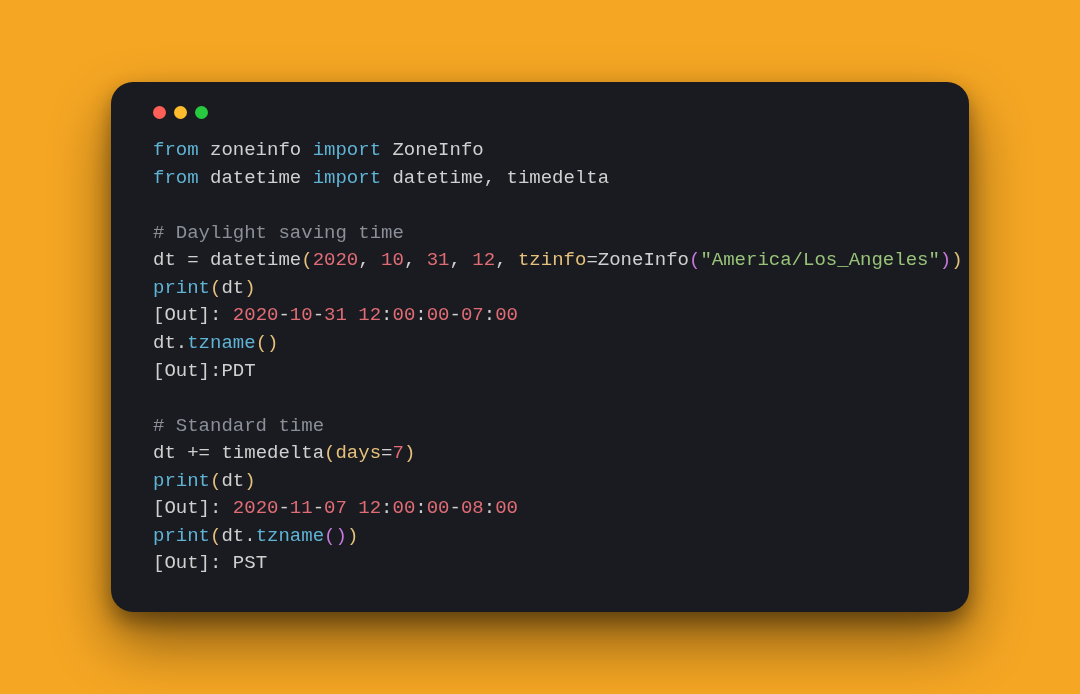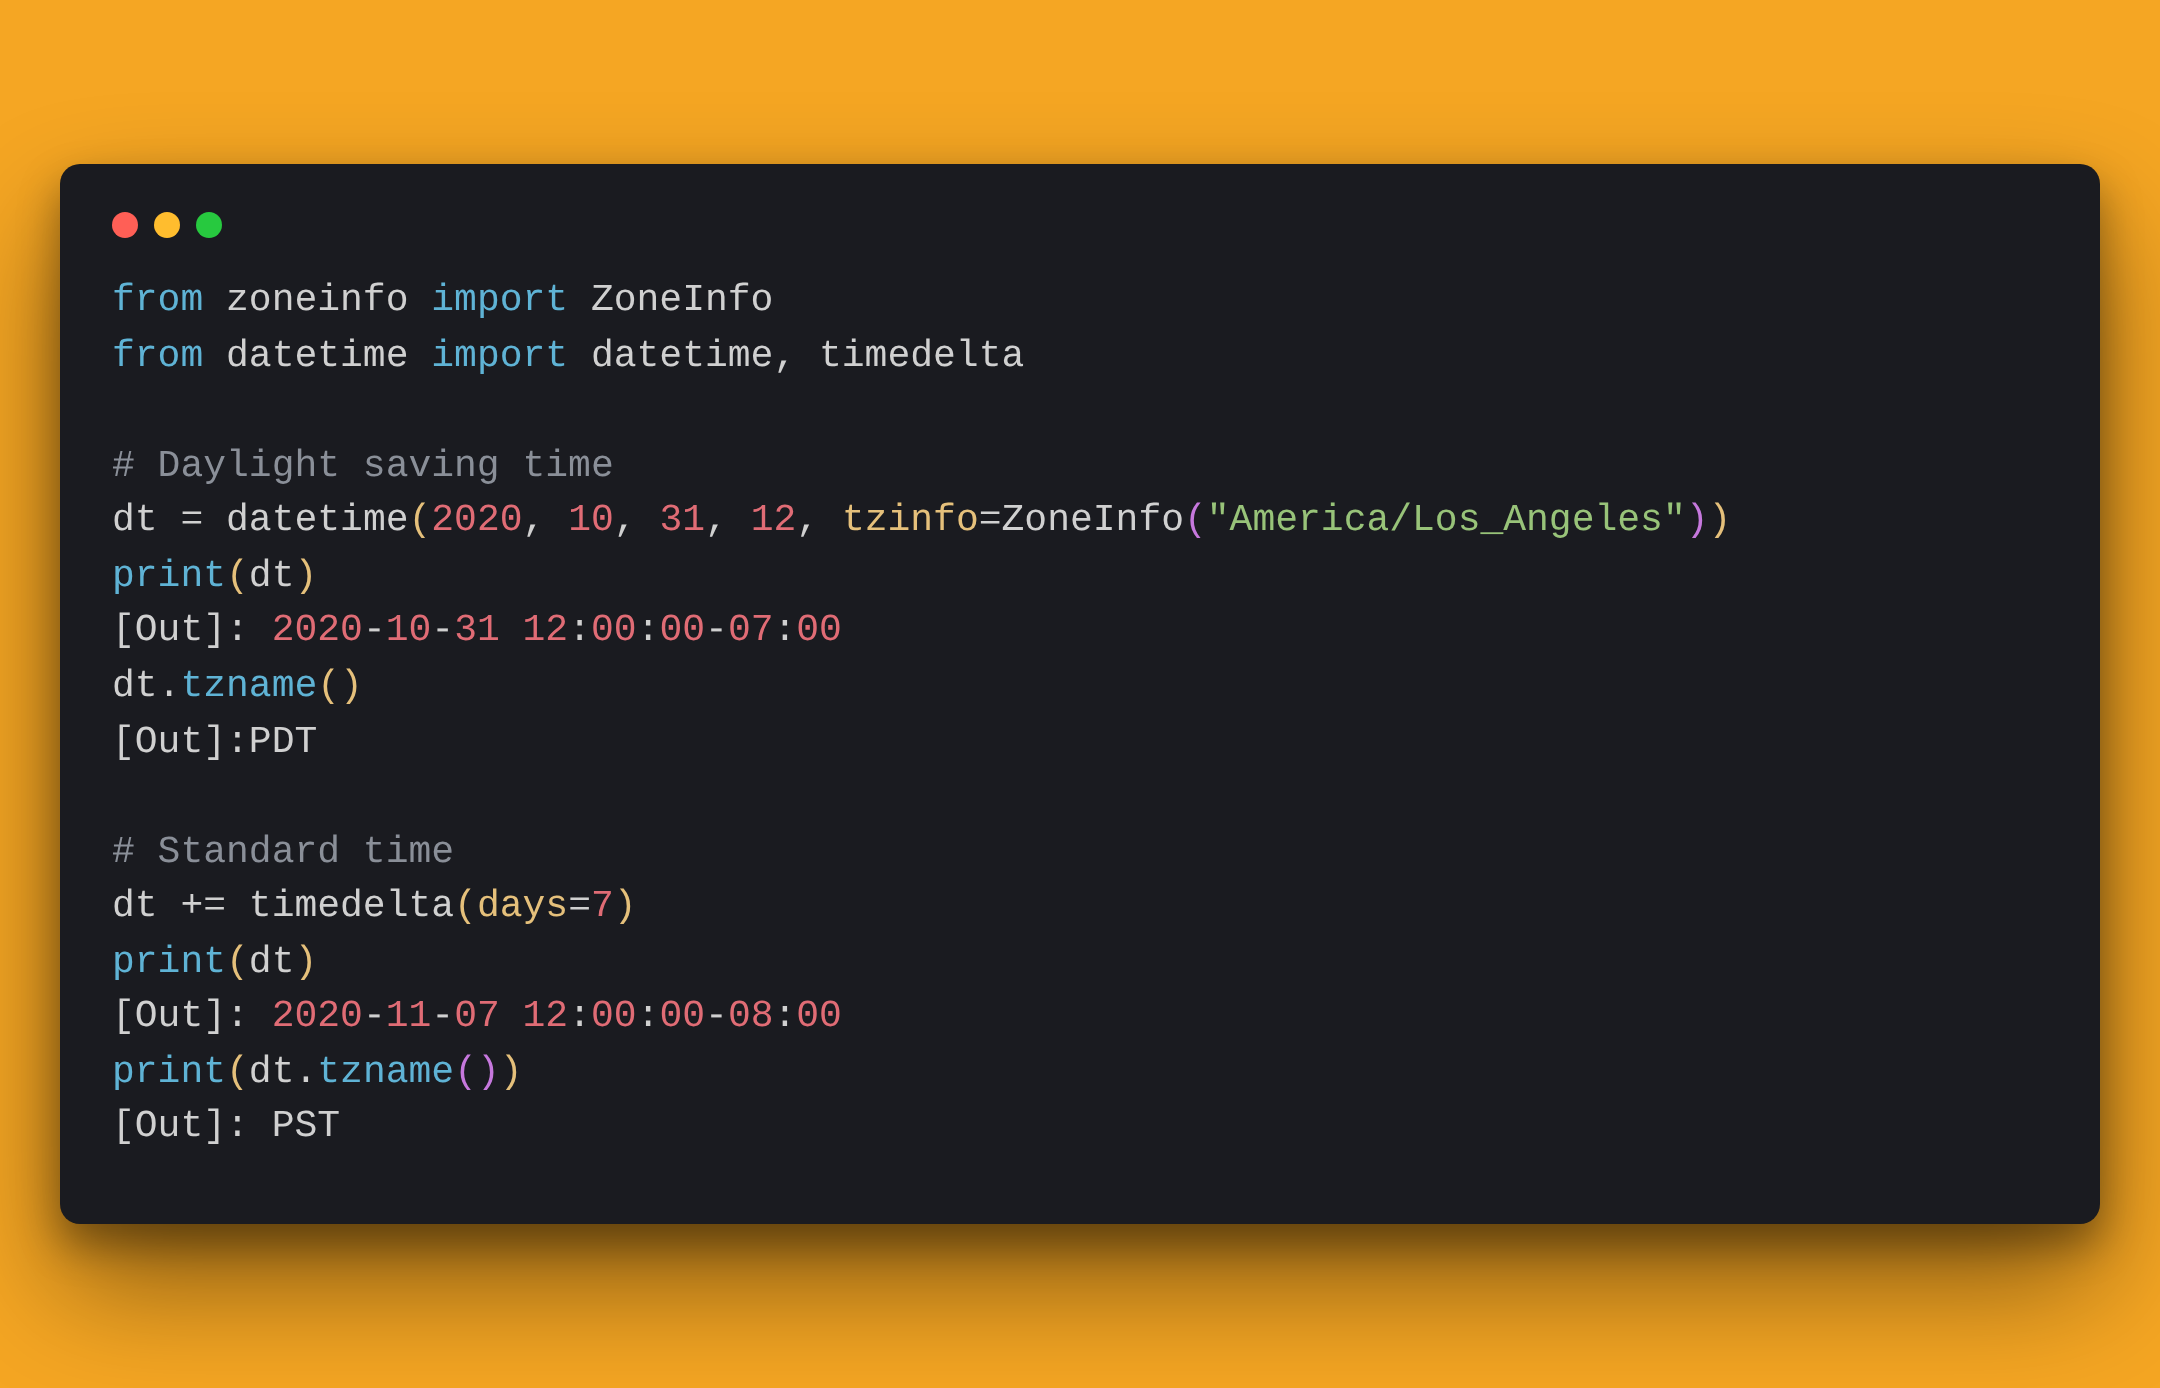--- a/index.html
+++ b/index.html
@@ -5,25 +5,25 @@
   * { box-sizing: border-box; margin: 0; padding: 0; }
   html, body { width: 100%; height: 100%; }
   body {
     background: #f5a623;
     display: flex;
     align-items: center;
     justify-content: center;
     font-family: "SFMono-Regular", ui-monospace, Menlo, Consolas, "Liberation Mono", monospace;
   }
   .window {
-    width: 1020px;
+    width: 858px;
     background: #1a1b20;
-    border-radius: 10px;
+    border-radius: 22px;
     box-shadow: 0 30px 60px rgba(0,0,0,0.45), 0 10px 20px rgba(0,0,0,0.35);
-    padding: 22px 26px 34px 26px;
+    padding: 22px 26px 34px 42px;
   }
   .traffic-lights {
     display: flex;
     gap: 8px;
     padding: 2px 0 18px 0;
   }
   .dot {
     width: 13px; height: 13px; border-radius: 50%;
   }
   .dot.red { background: #ff5f56; }

